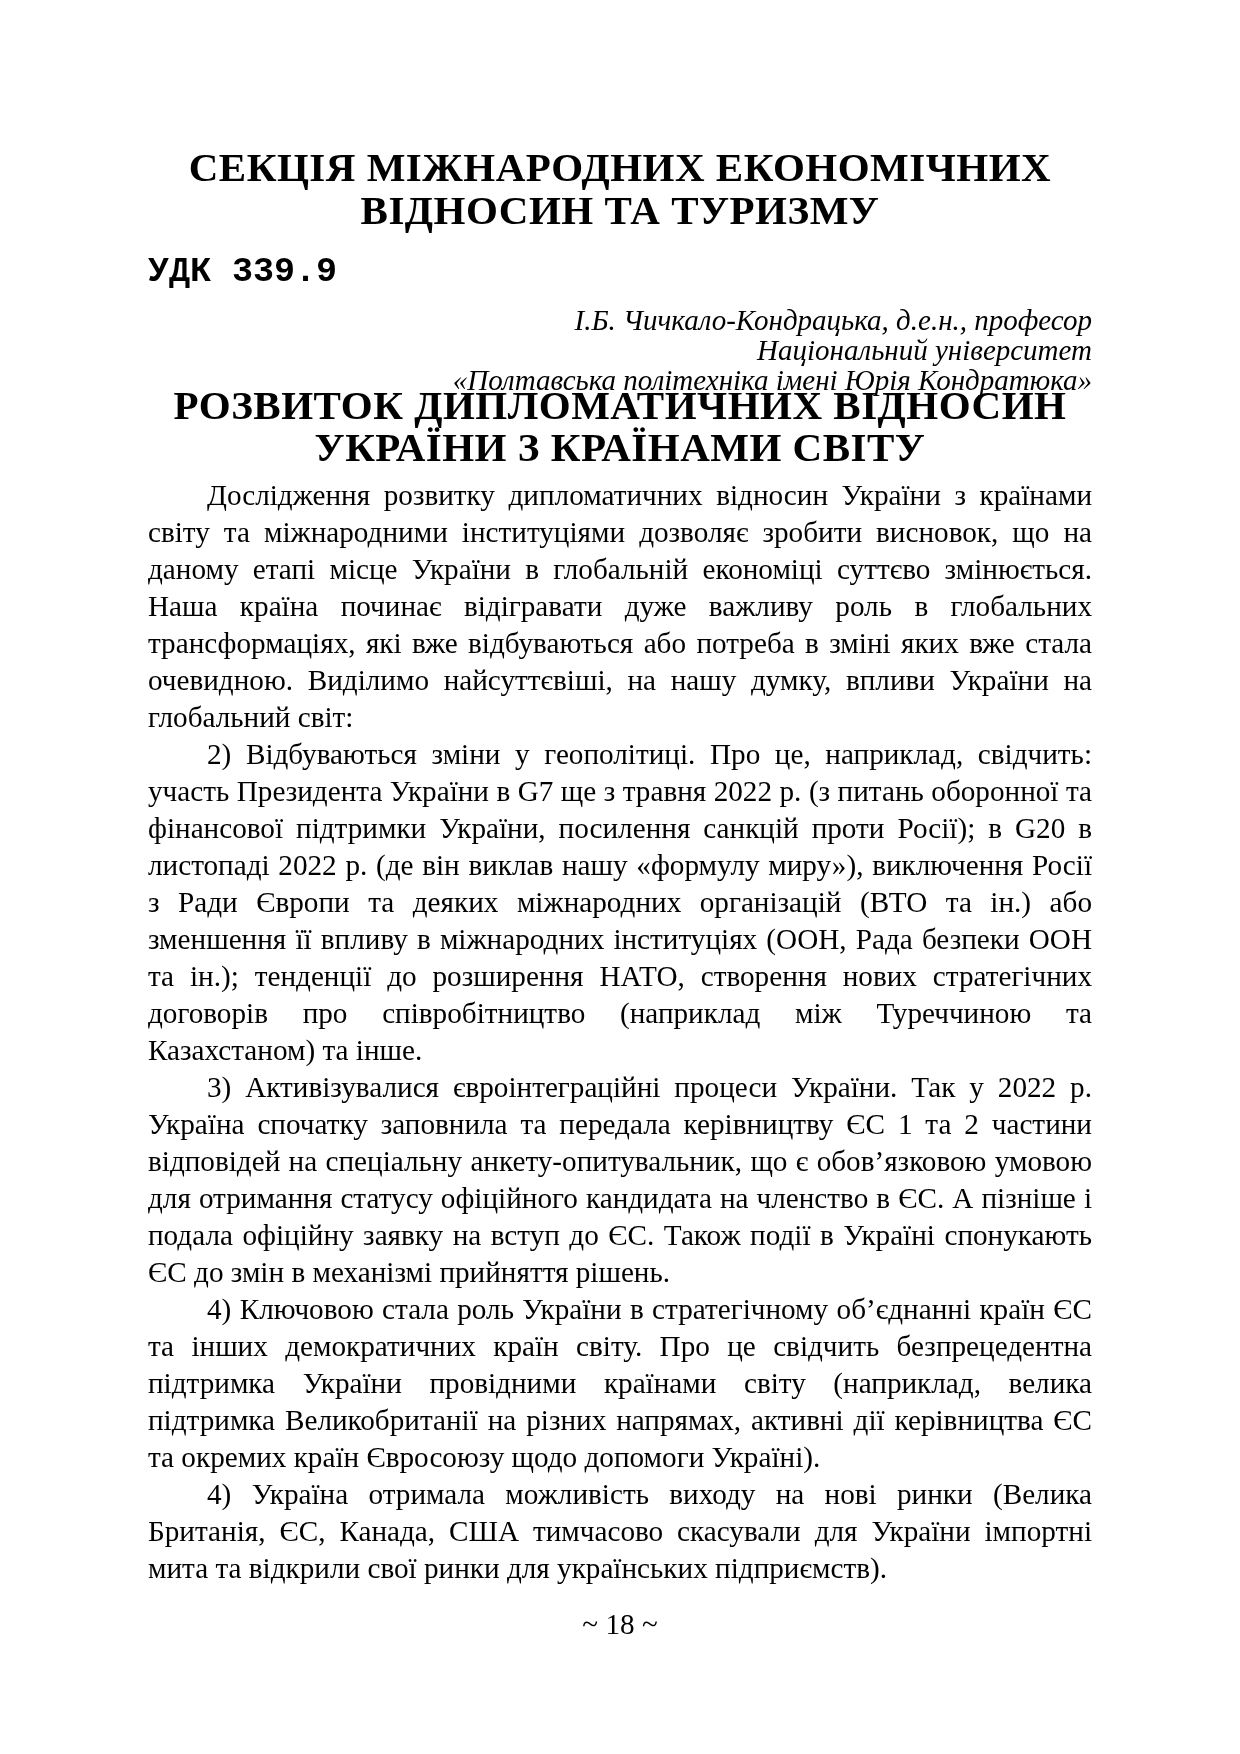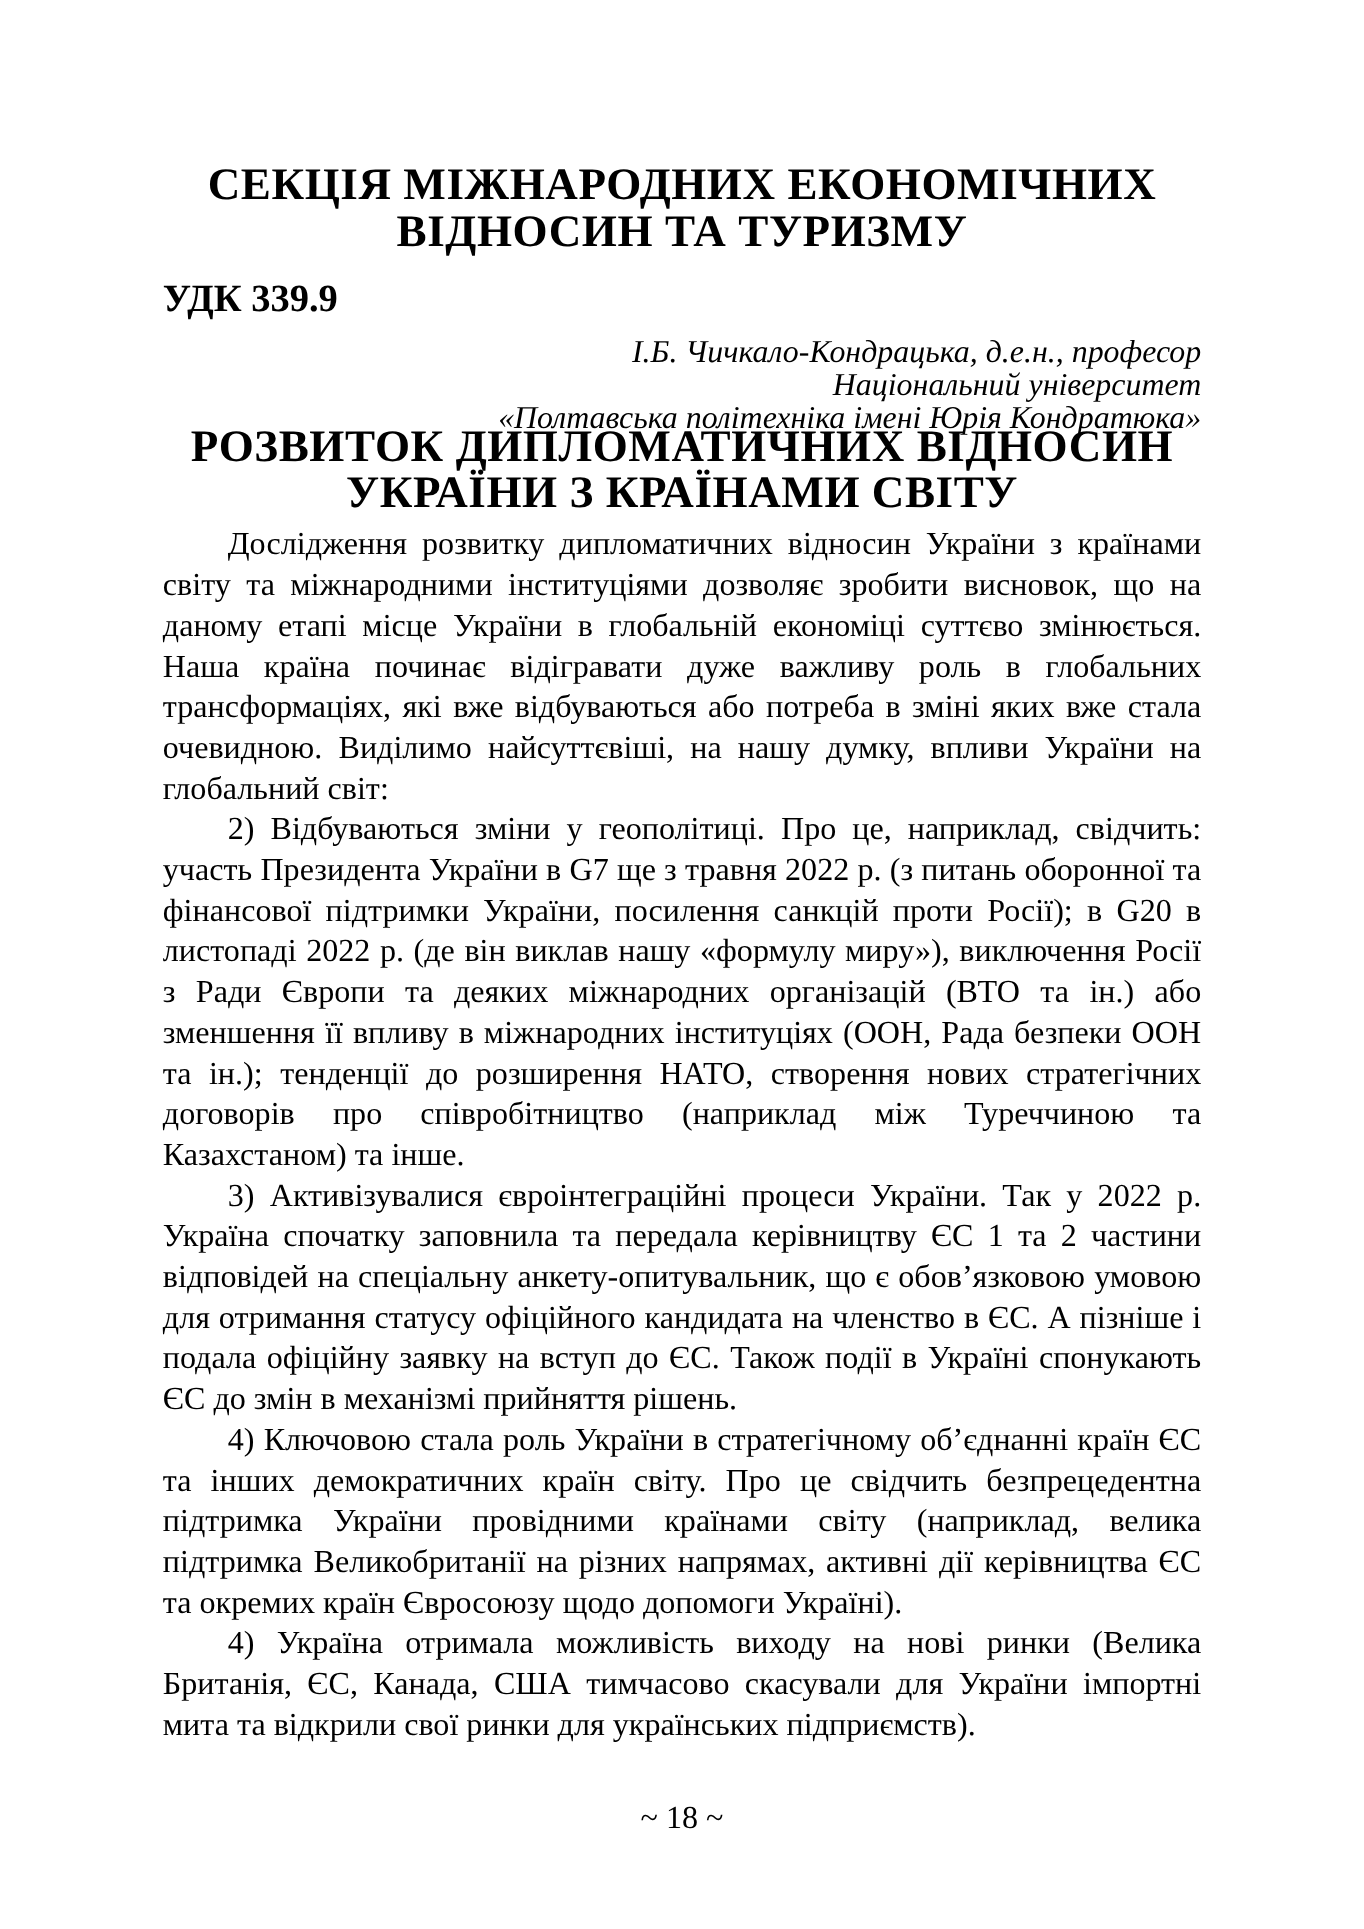--- a/index.html
+++ b/index.html
@@ -28,20 +28,21 @@
     text-align: center;
     letter-spacing: 0.5px;
   }
   .udc {
     position: absolute;
     top: 252px;
     left: 148px;
     font-size: 35px;
     line-height: 40px;
     font-weight: bold;
+    font-family: Liberation Mono, monospace;
   }
   .author-block {
     position: absolute;
     top: 305px;
     left: 148px;
     width: 944px;
     text-align: right;
     font-style: italic;
     font-size: 29px;
     line-height: 30px;
@@ -72,21 +73,20 @@
     text-indent: 59px;
   }
   .page-number {
     position: absolute;
     top: 1607px;
     left: 148px;
     width: 944px;
     text-align: center;
     font-size: 29.2px;
     line-height: 34px;
-    margin-top: 29px;
   }
 </style>
 </head>
 <body>
 
 <div class="page">
 
   <h1 class="section-title">СЕКЦІЯ МІЖНАРОДНИХ ЕКОНОМІЧНИХ ВІДНОСИН ТА ТУРИЗМУ</h1>
 
   <div class="udc">УДК 339.9</div>

